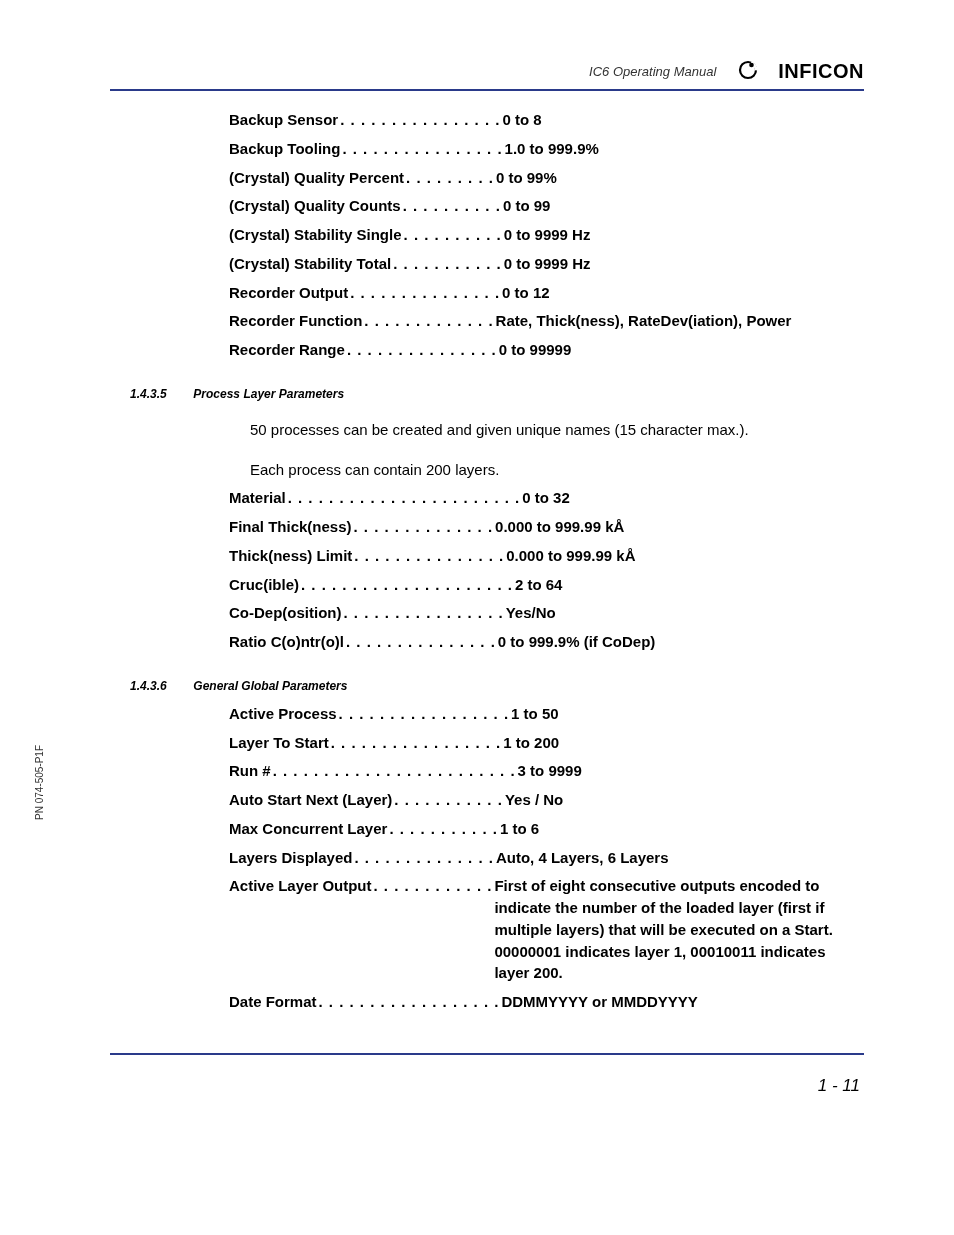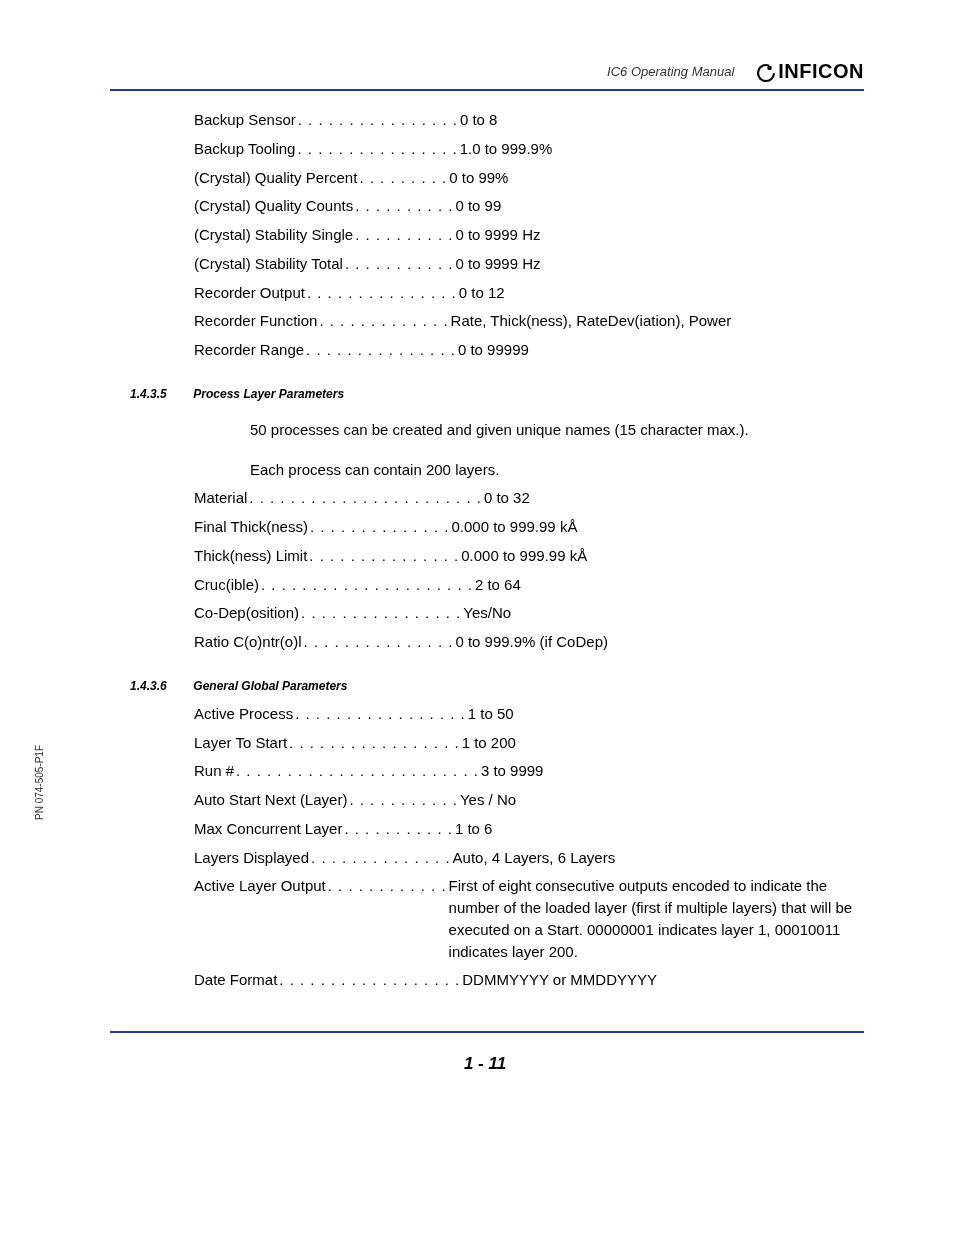--- a/index.html
+++ b/index.html
@@ -28,32 +28,33 @@
   .header-title {
     font-style: italic;
     font-size: 13px;
     color: #333;
   }
   .logo {
     font-weight: bold;
     font-size: 20px;
     letter-spacing: 0.5px;
     display: inline-flex;
-    align-items: flex-end;
-    gap: 2px;
+    align-items: flex-start;
+    gap: 20px;
   }
   .logo svg { display:inline-block }
   .rule {
     border: none;
     border-top: 2px solid #2a3a8a;
     margin: 0 0 18px 0;
   }
   .param-block {
-    margin-left: 84px;
+    margin-left: 119px;
     margin-right: 10px;
+    font-weight: bold;
   }
   .param-line {
     display: flex;
     align-items: flex-start;
     margin: 7px 0;
     line-height: 1.45;
   }
   .param-label {
     white-space: nowrap;
   }
@@ -91,22 +92,22 @@
     font-size: 10px;
     color: #333;
     white-space: nowrap;
   }
   .footer-rule {
     border: none;
     border-top: 2px solid #2a3a8a;
     margin: 40px 0 10px 0;
   }
   .footer-row {
-    text-align: center;
-    font-weight: bold;
+    text-align: right;
+    font-weight: normal;
     font-style: italic;
     font-size: 17px;
     padding-right: 4px;
     margin-top: 21px;
   }
 </style>
 </head>
 <body>
 
 <div class="page">

